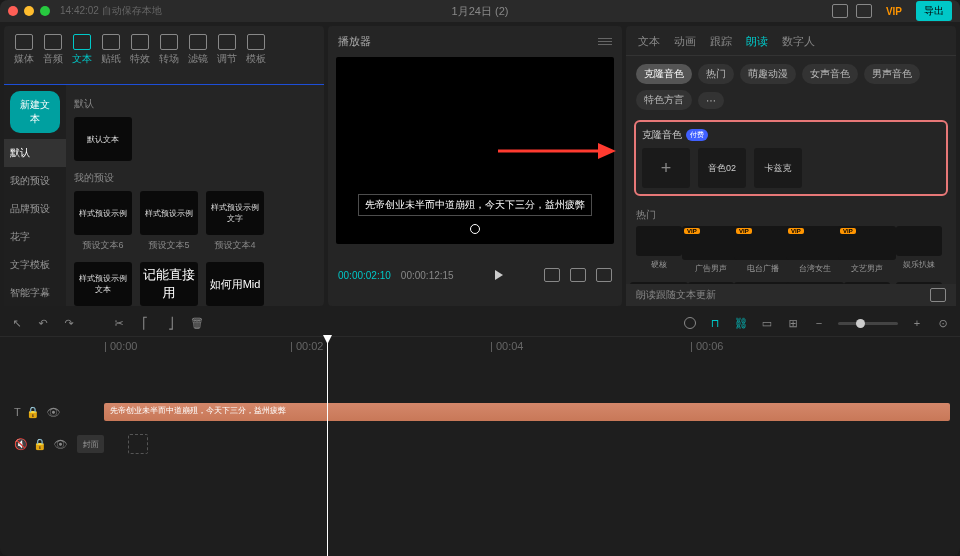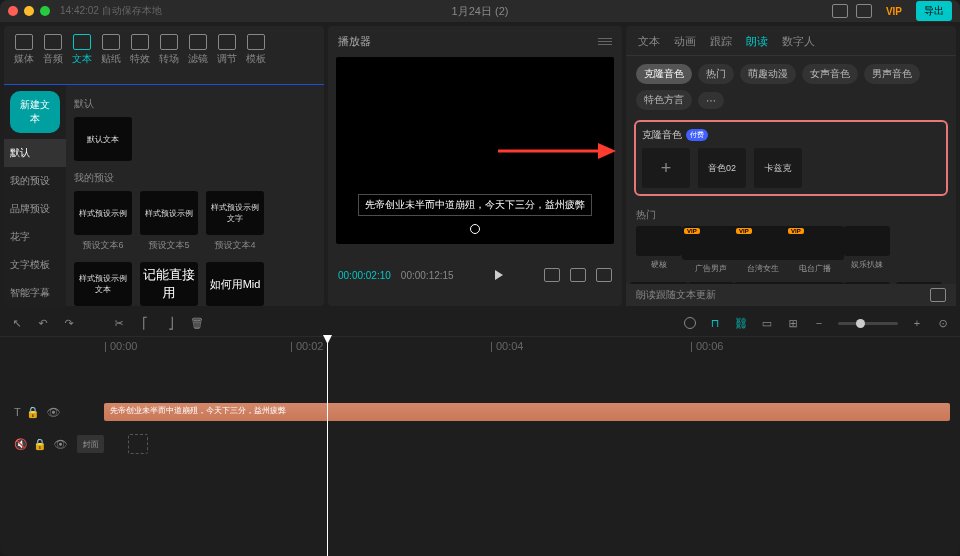--- a/index.html
+++ b/index.html
@@ -259,25 +259,29 @@
             <div class="vcard">
               <div class="vt"></div>
               <div class="vcap">硬核</div>
             </div>
             <div class="vcard">
               <div class="vt vip"></div>
               <div class="vcap">广告男声</div>
             </div>
             <div class="vcard">
               <div class="vt vip"></div>
+              <div class="vcap">电台广播</div>
+            </div>
+            <div class="vcard">
+              <div class="vt vip"></div>
               <div class="vcap">台湾女生</div>
             </div>
             <div class="vcard">
               <div class="vt vip"></div>
-              <div class="vcap">电台广播</div>
+              <div class="vcap">文艺男声</div>
             </div>
             <div class="vcard">
               <div class="vt"></div>
               <div class="vcap">娱乐扒妹</div>
             </div>
           </div>
     <div class="vgrid" id="vr2">
             <div class="vcard">
               <div class="vt vip"></div>
             </div>

